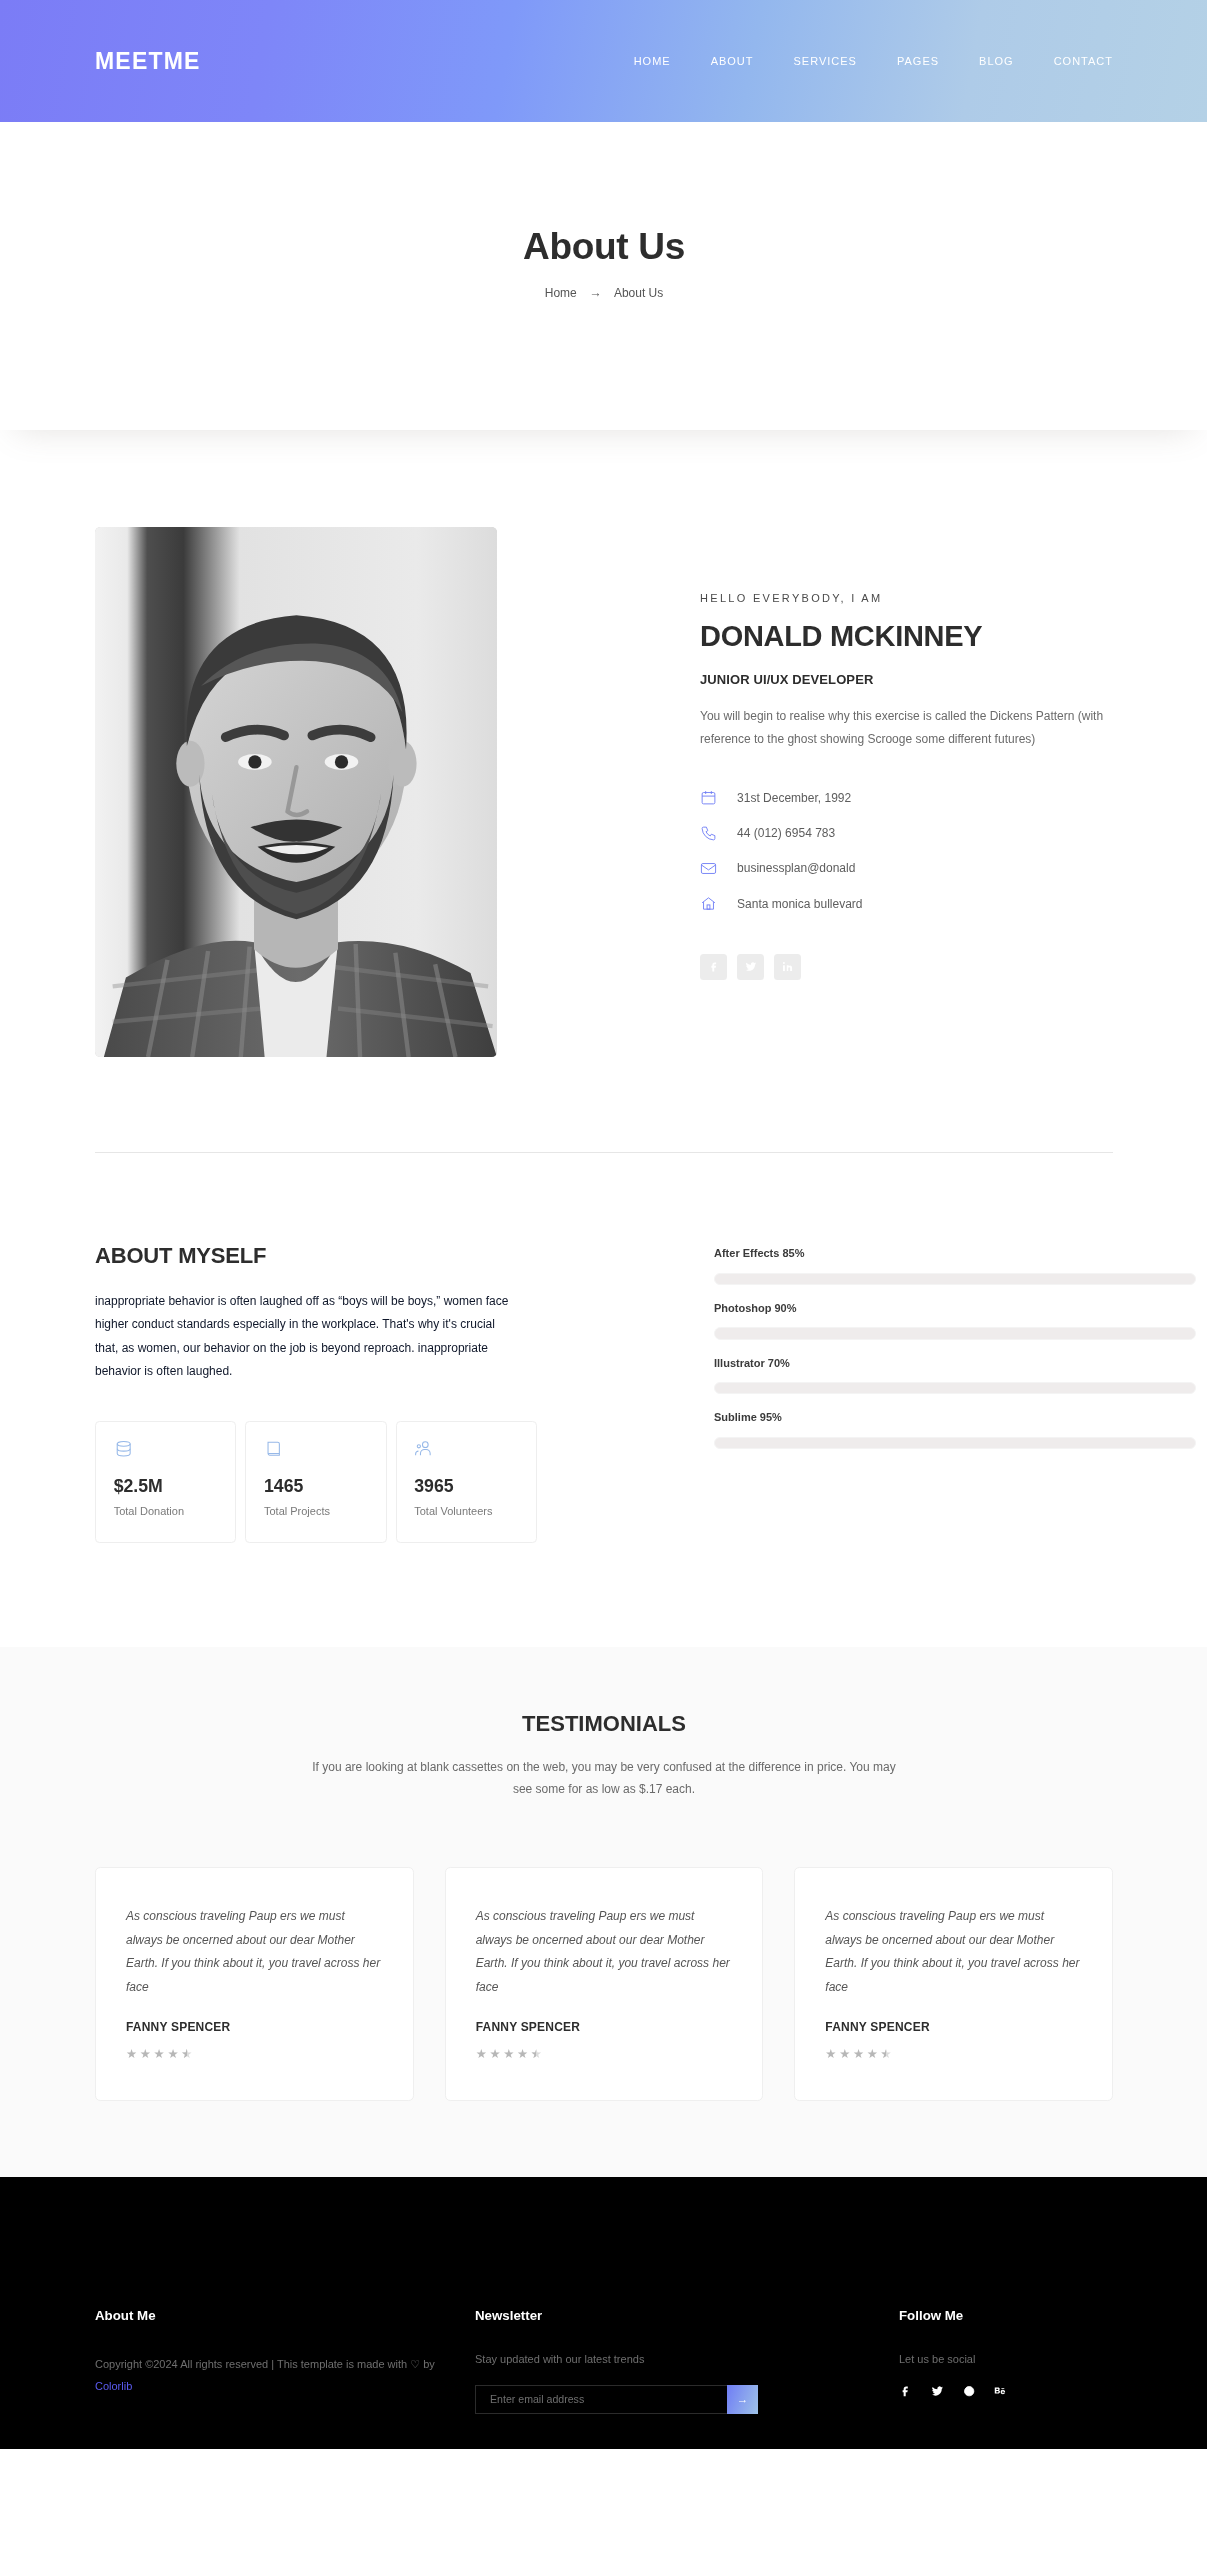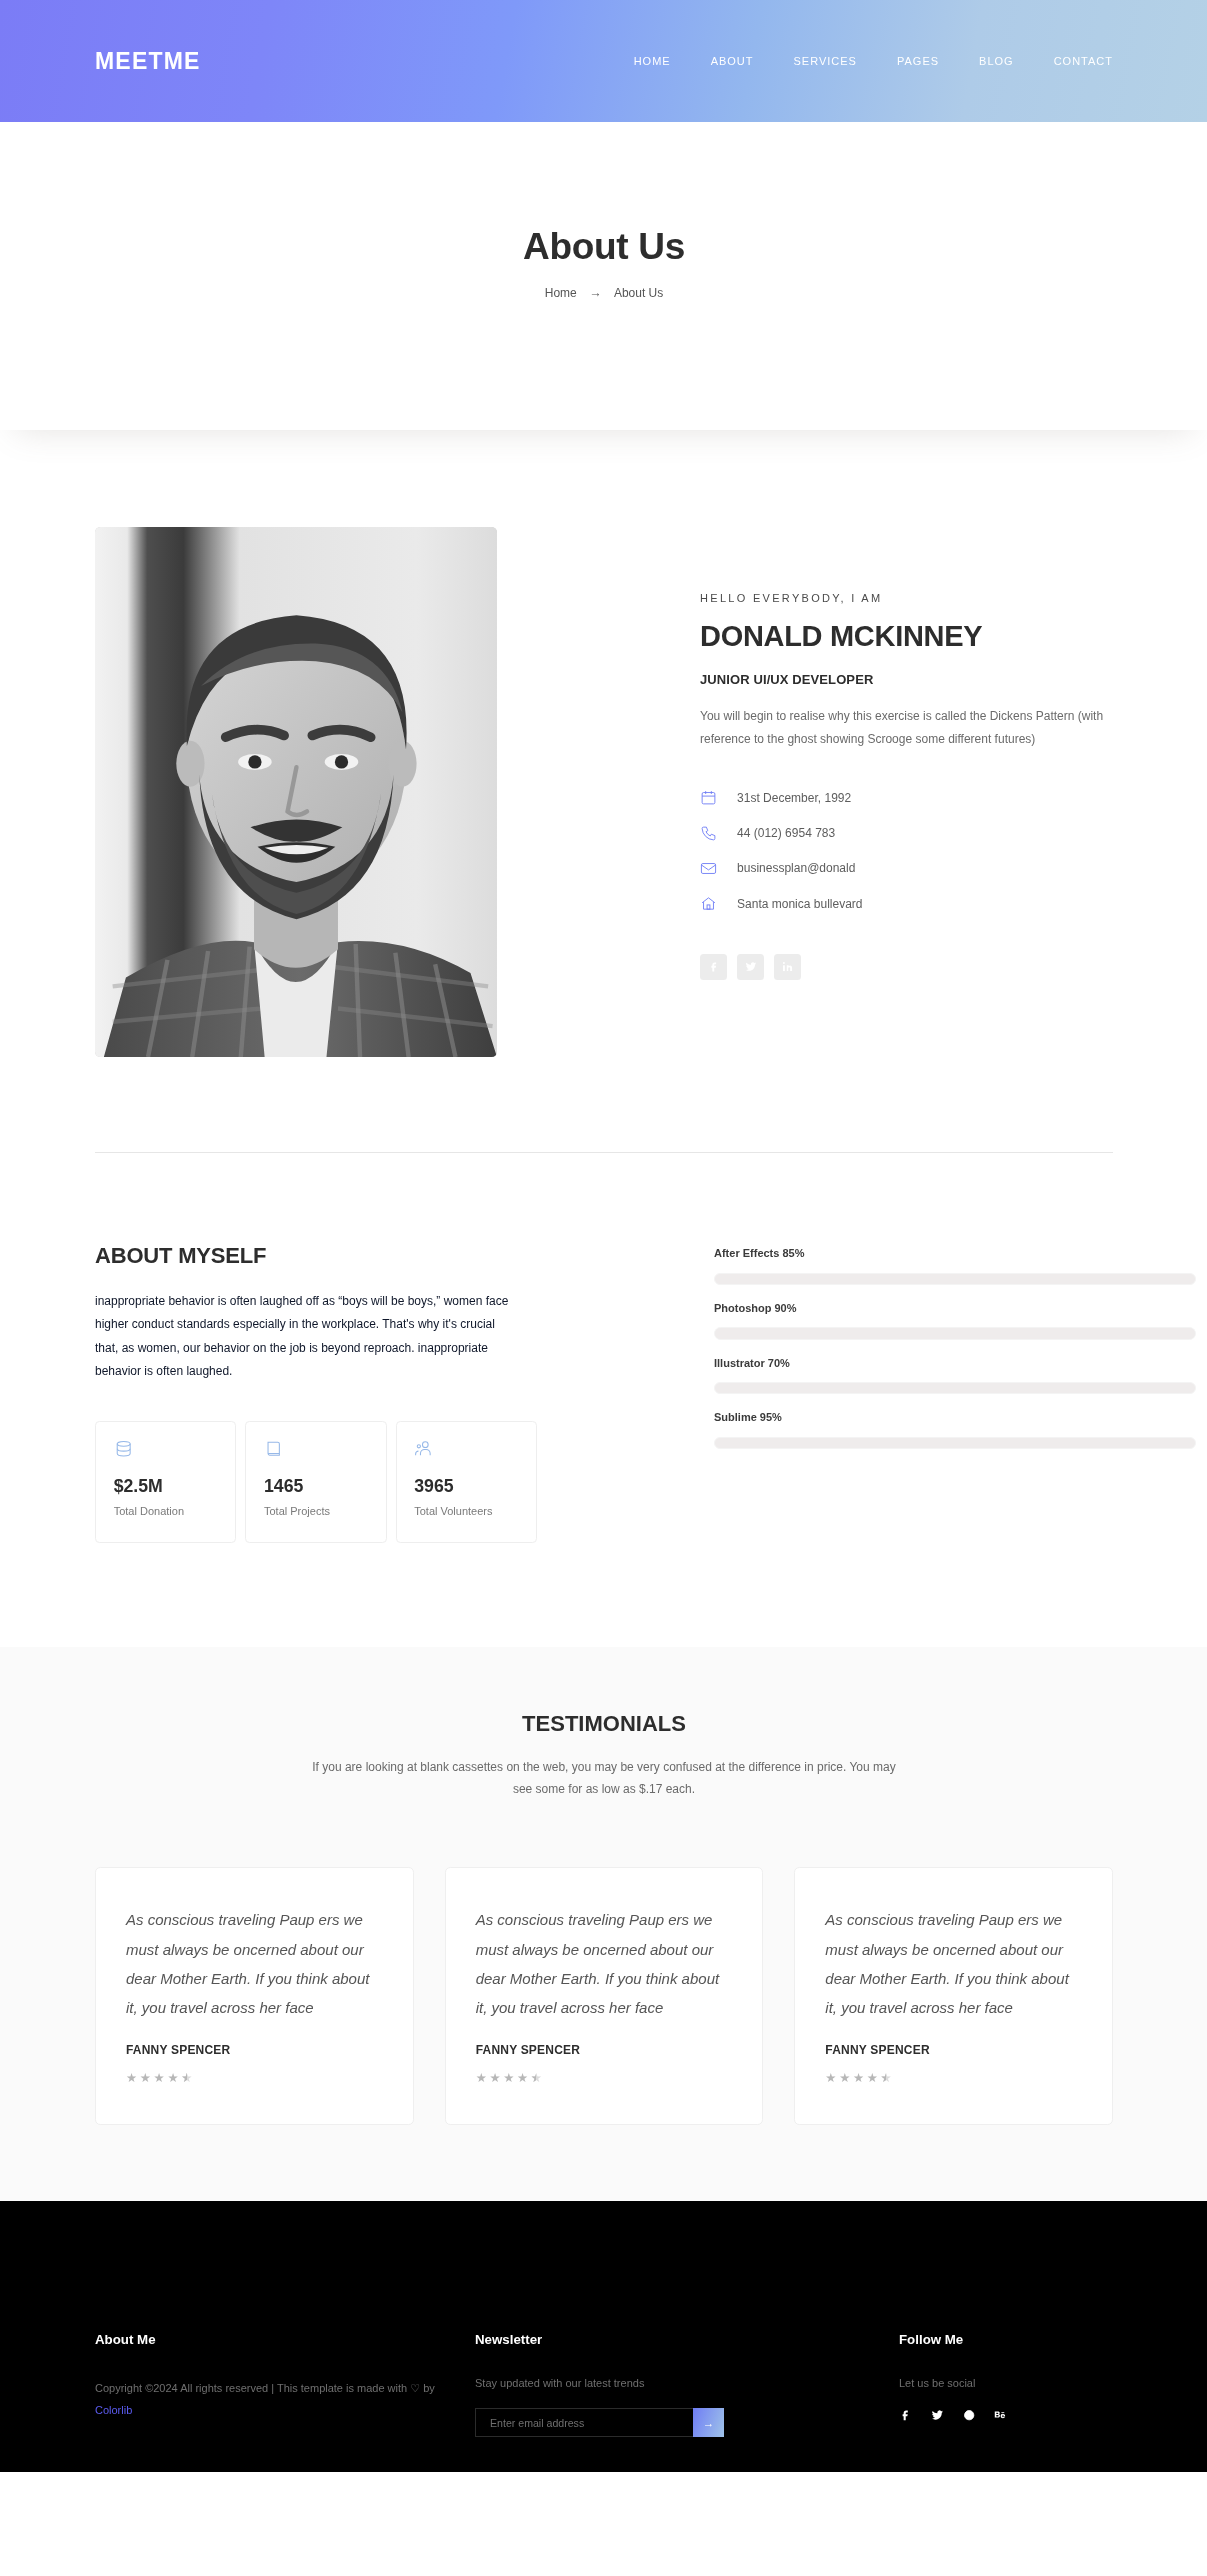--- a/index.html
+++ b/index.html
@@ -168,21 +168,21 @@
   }
   .t-cards{ display:flex; gap:31px; margin-top:67px; }
   .t-card{
     flex:1;
     background:#ffffff;
     border:0.9px solid #efefef;
     border-radius:5.3px;
     padding:37px 30px 39px 30px;
   }
   .t-quote{
-    font-size:15px; font-style:italic; color:#555; line-height:1.95;
+    font-size:12px; font-style:italic; color:#555; line-height:1.95;
   }
   .t-name{ font-size:12px; font-weight:bold; color:#2d2d2d; margin-top:21px; letter-spacing:0.2px; }
   .t-stars{ margin-top:12.4px; display:flex; gap:2.7px; font-size:12.4px; color:#b7b7b7; }
   .star-half{ position:relative; color:#dcdcdc; }
   .star-half::before{
     content:"★"; position:absolute; left:0; top:0; width:50%;
     overflow:hidden; color:#b7b7b7;
   }
 
   
@@ -194,21 +194,21 @@
   }
   .f-col-about{ width:380px; flex:0 0 380px; }
   .f-col-news{ width:424px; flex:0 0 424px; }
   .f-col-follow{ flex:1; }
   .f-title{ font-size:13.3px; font-weight:bold; color:#ffffff; }
   .f-text{ font-size:11px; color:#6f6f6f; line-height:2.0; margin-top:30px; }
   .f-copy{ font-size:11px; color:#6f6f6f; line-height:2.0; margin-top:30px; }
   .f-copy a{ color:#5b5bf0; text-decoration:none; }
   .heart{ color:#6f6f6f; }
   .f-news-sub{ font-size:11px; color:#6f6f6f; margin-top:30px; }
-  .news-form{ display:flex; margin-top:19.4px; width:249px; }
+  .news-form{ display:flex; margin-top:19.4px; width:283px; }
   .news-input{
     flex:1; height:29px;
     background:#000000;
     border:0.9px solid #2b2b2b;
     border-right:none;
     color:#9a9a9a;
     font-size:10.6px;
     padding:0 14px;
     font-family:"Liberation Sans", sans-serif;
   }

